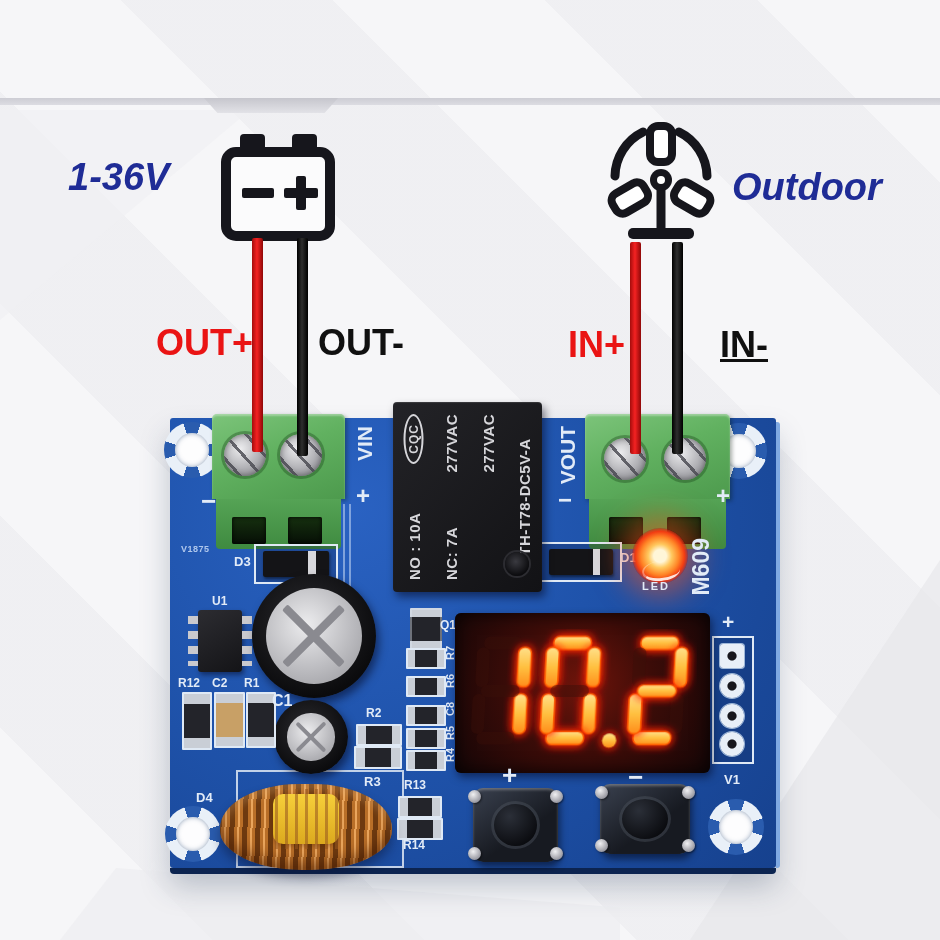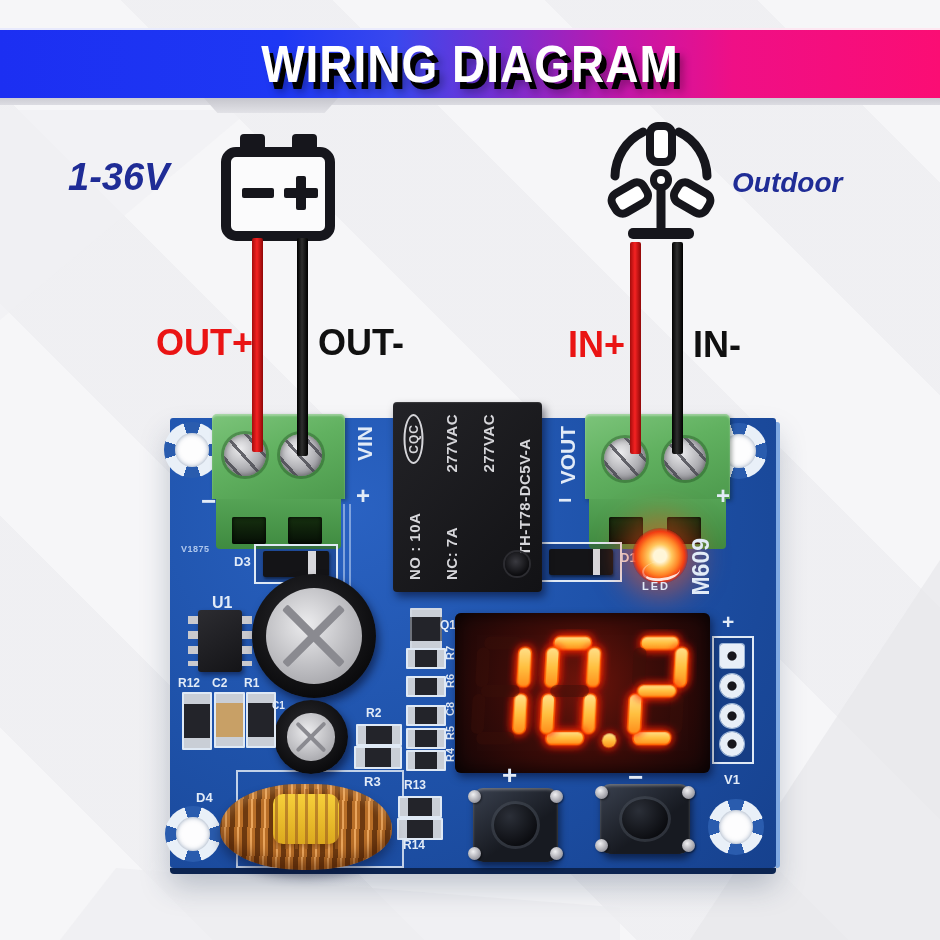--- a/index.html
+++ b/index.html
@@ -134,23 +134,20 @@
 </style>
 </head>
 <body>
 
 <div id="stage">
 
   <div class="bgwedge" style="left:0;top:110px;width:250px;height:210px;background:#efeff2;clip-path:polygon(0 0,100% 0,0 100%);"></div>
   <div class="bgwedge" style="left:690px;top:560px;width:250px;height:380px;background:#e6e6ea;clip-path:polygon(100% 0,100% 100%,0 100%);"></div>
   <div class="bgwedge" style="left:60px;top:868px;width:560px;height:72px;background:#ececef;clip-path:polygon(0 100%,10% 0,100% 55%,100% 100%);"></div>
 
-  <div class="banner">
-    <div class="banner-title">WIRING DIAGRAM</div>
-  </div>
   <div class="banner-shadow"></div>
   <div class="banner-tab"></div>
 
   <div class="abs navy" style="left:68px;top:158px;font-size:38px;">1-36V</div>
   <svg class="abs" style="left:220px;top:134px;" width="116" height="108" viewBox="0 0 116 108">
     <rect x="20" y="0" width="25" height="20" rx="4" fill="#16161c"></rect>
     <rect x="72" y="0" width="25" height="20" rx="4" fill="#16161c"></rect>
     <rect x="6" y="18" width="104" height="84" rx="10" fill="#fbfbfc" stroke="#16161c" stroke-width="10"></rect>
     <rect x="22" y="54" width="32" height="10" rx="2" fill="#16161c"></rect>
     <rect x="64" y="54" width="34" height="10" rx="2" fill="#16161c"></rect>
@@ -171,31 +168,31 @@
           <rect x="50" y="10" width="22" height="36" rx="8" fill="#fff" stroke="#16161c" stroke-width="8"></rect>
         </g>
       <g transform="rotate(240 61 64)">
           <rect x="50" y="10" width="22" height="36" rx="8" fill="#fff" stroke="#16161c" stroke-width="8"></rect>
         </g>
       <circle cx="61" cy="64" r="11" fill="#16161c"></circle>
         <circle cx="61" cy="64" r="4" fill="#fff"></circle>
       <rect x="28" y="112" width="66" height="11" rx="5" fill="#16161c"></rect>
     </g>
   </svg>
-  <div class="abs navy" style="left:732px;top:168px;font-size:28px;">Outdoor</div>
+  <div class="abs navy" style="left:732px;top:168px;font-size:38px;">Outdoor</div>
 
   <div class="wire red" style="left:252px;top:238px;height:214px;"></div>
   <div class="wire black" style="left:297px;top:238px;height:218px;"></div>
   <div class="wire red" style="left:630px;top:242px;height:212px;"></div>
   <div class="wire black" style="left:672px;top:242px;height:212px;"></div>
 
   <div class="wlabel blk" style="left:318px;top:322px;">OUT-</div>
   <div class="wlabel red" style="left:156px;top:322px;">OUT+</div>
   <div class="wlabel red" style="left:568px;top:324px;">IN+</div>
-  <div class="wlabel blk" style="left:693px;top:324px;">IN-</div>
+  <div class="wlabel blk" style="left:720px;top:324px;text-decoration:underline;">IN-</div>
 
   <div id="pcb">
 
     <div class="hole" style="left:-6px;top:4px;width:56px;height:56px;"></div>
     <div class="hole" style="left:541px;top:5px;width:56px;height:56px;"></div>
     <div class="hole" style="left:-5px;top:388px;width:56px;height:56px;"></div>
     <div class="hole" style="left:538px;top:381px;width:56px;height:56px;"></div>
 
     <div class="trace" style="left:173px;top:86px;width:2px;height:120px;"></div>
     <div class="trace" style="left:179px;top:86px;width:2px;height:120px;"></div>
@@ -256,26 +253,26 @@
       </div>
 
     <div class="diodebox" style="left:370px;top:124px;width:78px;height:36px;">
         <div class="diode"></div>
       </div>
     <div class="silk" style="left:450px;top:132px;font-size:13px;">D1</div>
     <div class="led" style="left:462px;top:110px;width:56px;height:56px;"></div>
     <div class="silk" style="left:472px;top:162px;font-size:11px;letter-spacing:2px;">LED</div>
     <div class="silk vtext" style="left:518px;top:120px;font-size:23px;">M609</div>
 
-    <div class="silk" style="left:42px;top:176px;font-size:16px;">U1</div>
+    <div class="silk" style="left:42px;top:176px;font-size:12px;">U1</div>
     <div class="ic" style="left:28px;top:192px;width:44px;height:62px;"></div>
     <div class="capbig" style="left:82px;top:156px;width:124px;height:124px;">
         <div class="captop"></div>
       </div>
-    <div class="silk" style="left:102px;top:282px;font-size:10px;z-index:7;">C1</div>
+    <div class="silk" style="left:102px;top:274px;font-size:16px;z-index:7;">C1</div>
     <div class="capbig" style="left:104px;top:282px;width:74px;height:74px;">
         <div class="captop" style="inset:18%;"></div>
       </div>
 
     <div class="silk" style="left:8px;top:258px;font-size:12px;">R12</div>
     <div class="silk" style="left:42px;top:258px;font-size:12px;">C2</div>
     <div class="silk" style="left:74px;top:258px;font-size:12px;">R1</div>
     <div class="chip v" style="left:12px;top:274px;width:26px;height:54px;"></div>
     <div class="chip tan" style="left:44px;top:274px;width:27px;height:52px;"></div>
     <div class="chip v" style="left:76px;top:274px;width:26px;height:52px;"></div>

